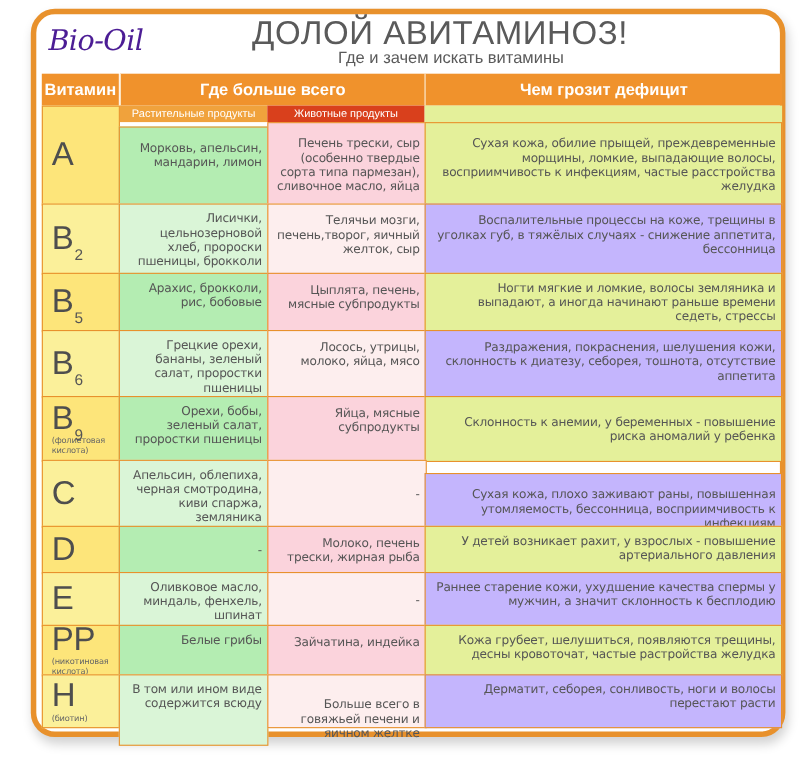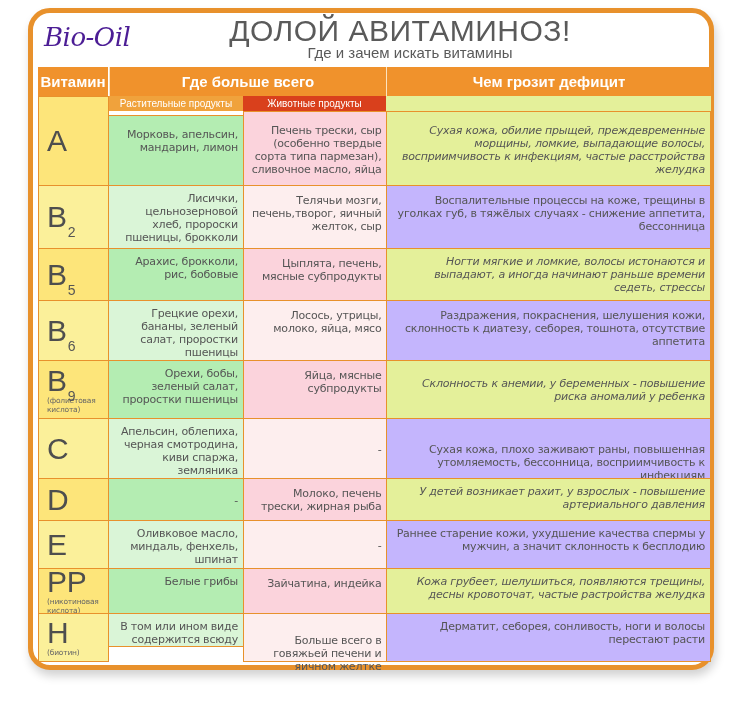--- a/index.html
+++ b/index.html
@@ -26,21 +26,21 @@
   .vit { background: #fbf09a; text-align: left; padding: 0 0 0 8px; }
   .vit.alt { background: #fde57a; }
   .vit .letter { font-family: "Liberation Sans", sans-serif; font-size: 30px; line-height: 30px; color: #4e4e4e; }
   .vit .idx { font-family: "Liberation Sans", sans-serif; font-size: 14px; color: #555; position: relative; top: 10px; margin-left: 1px; }
   .vit .note { font-size: 7.5px; line-height: 9px; color: #666; display: block; margin-top: 0; }
   .plant { background: #daf5d7; }
   .plant.alt { background: #b4edb2; }
   .animal { background: #fdeeee; }
   .animal.alt { background: #fbd3dc; }
   .def { background: #c4b5fd; }
-  .def.alt { background: #e4f09a; font-style: italic; }
+  .def.alt { background: #e4f09a; }
   .vwrap { display: flex; flex-direction: column; justify-content: center; height: 100%; }
 </style>
 </head>
 <body>
 
 <div class="card"></div>
 
 <div class="logo">Bio-Oil</div>
 <div class="title">ДОЛОЙ АВИТАМИНОЗ!</div>
 <div class="subtitle">Где и зачем искать витамины</div>
@@ -74,21 +74,21 @@
       <div class="cell animal" style="left: 204.5px; width: 145px; top: 118px; height: 64.5px; padding-top: 8px;">Телячьи мозги, печень,творог, яичный желток, сыр</div>
       <div class="cell def" style="left: 348px; width: 325px; top: 118px; height: 64.5px; padding-top: 8px;">Воспалительные процессы на коже, трещины в уголках губ, в тяжёлых случаях - снижение аппетита, бессонница</div>
       <div class="cell vit alt" style="left: 0px; width: 71px; top: 181px; height: 53.5px;">
         <div class="vwrap">
           <div><span class="letter">B</span><span class="idx">5</span></div>
           <span class="note"></span>
         </div>
       </div>
       <div class="cell plant alt" style="left: 70px; width: 136px; top: 181px; height: 53.5px; padding-top: 6px;">Арахис, брокколи, рис, бобовые</div>
       <div class="cell animal alt" style="left: 204.5px; width: 145px; top: 181px; height: 53.5px; padding-top: 8px;">Цыплята, печень, мясные субпродукты</div>
-      <div class="cell def alt" style="left: 348px; width: 325px; top: 181px; height: 53.5px; padding-top: 6px;">Ногти мягкие и ломкие, волосы истонаются и выпадают, а иногда начинают раньше времени седеть, стрессы</div>
+      <div class="cell def alt" style="left: 348px; width: 325px; top: 181px; height: 53.5px; padding-top: 6px;">Ногти мягкие и ломкие, волосы земляника и выпадают, а иногда начинают раньше времени седеть, стрессы</div>
       <div class="cell vit" style="left: 0px; width: 71px; top: 233px; height: 61.5px;">
         <div class="vwrap">
           <div><span class="letter">B</span><span class="idx">6</span></div>
           <span class="note"></span>
         </div>
       </div>
       <div class="cell plant" style="left: 70px; width: 136px; top: 233px; height: 61.5px; padding-top: 6px;">Грецкие орехи, бананы, зеленый салат, проростки пшеницы</div>
       <div class="cell animal" style="left: 204.5px; width: 145px; top: 233px; height: 61.5px; padding-top: 8px;">Лосось, утрицы, молоко, яйца, мясо</div>
       <div class="cell def" style="left: 348px; width: 325px; top: 233px; height: 61.5px; padding-top: 8px;">Раздражения, покраснения, шелушения кожи, склонность к диатезу, себорея, тошнота, отсутствие аппетита</div>
       <div class="cell vit alt" style="left: 0px; width: 71px; top: 293px; height: 59.5px;">
@@ -101,21 +101,21 @@
       <div class="cell animal alt" style="left: 204.5px; width: 145px; top: 293px; height: 59.5px; padding-top: 8px;">Яйца, мясные субпродукты</div>
       <div class="cell def alt" style="left: 348px; width: 325px; top: 293px; height: 59.5px; padding-top: 16px;">Склонность к анемии,  у беременных - повышение риска аномалий у ребенка</div>
       <div class="cell vit" style="left: 0px; width: 71px; top: 351px; height: 61.5px;">
         <div class="vwrap">
           <div><span class="letter">C</span><span class="idx"></span></div>
           <span class="note"></span>
         </div>
       </div>
       <div class="cell plant" style="left: 70px; width: 136px; top: 351px; height: 61.5px; padding-top: 6px;">Апельсин, облепиха, черная смотродина, киви спаржа, земляника</div>
       <div class="cell animal" style="left: 204.5px; width: 145px; top: 351px; height: 61.5px; padding-top: 24px;">-</div>
-      <div class="cell def" style="left: 348px; width: 325px; top: 351px; height: 61.5px; padding-top: 24px;">Сухая кожа, плохо заживают раны,  повышенная утомляемость, бессонница, восприимчивость к инфекциям</div>
+      <div class="cell def" style="left: 348px; width: 325px; top: 363px; height: 61.5px; padding-top: 12px;">Сухая кожа, плохо заживают раны,  повышенная утомляемость, бессонница, восприимчивость к инфекциям</div>
       <div class="cell vit alt" style="left: 0px; width: 71px; top: 411px; height: 43.5px;">
         <div class="vwrap">
           <div><span class="letter">D</span><span class="idx"></span></div>
           <span class="note"></span>
         </div>
       </div>
       <div class="cell plant alt" style="left: 70px; width: 136px; top: 411px; height: 43.5px; padding-top: 15px;">-</div>
       <div class="cell animal alt" style="left: 204.5px; width: 145px; top: 411px; height: 43.5px; padding-top: 8px;">Молоко, печень трески, жирная рыба</div>
       <div class="cell def alt" style="left: 348px; width: 325px; top: 411px; height: 43.5px; padding-top: 6px;">У детей возникает рахит, у взрослых - повышение артериального давления</div>
       <div class="cell vit" style="left: 0px; width: 71px; top: 453px; height: 49.5px;">
@@ -135,17 +135,17 @@
       </div>
       <div class="cell plant alt" style="left: 70px; width: 136px; top: 501px; height: 46.5px; padding-top: 6px;">Белые грибы</div>
       <div class="cell animal alt" style="left: 204.5px; width: 145px; top: 501px; height: 46.5px; padding-top: 8px;">Зайчатина, индейка</div>
       <div class="cell def alt" style="left: 348px; width: 325px; top: 501px; height: 46.5px; padding-top: 6px;">Кожа грубеет, шелушиться, появляются трещины, десны кровоточат, частые растройства желудка</div>
       <div class="cell vit" style="left: 0px; width: 71px; top: 546px; height: 48.5px;">
         <div class="vwrap">
           <div><span class="letter">H</span><span class="idx"></span></div>
           <span class="note">(биотин)</span>
         </div>
       </div>
-      <div class="cell plant" style="left: 70px; width: 136px; top: 546px; height: 34px; padding-top: 6px;">В том или ином виде содержится всюду</div>
+      <div class="cell plant" style="left: 70px; width: 136px; top: 546px; height: 65px; padding-top: 6px;">В том или ином виде содержится всюду</div>
       <div class="cell animal" style="left: 204.5px; width: 145px; top: 546px; height: 48.5px; padding-top: 20px;">Больше всего в говяжьей печени и яичном желтке</div>
       <div class="cell def" style="left: 348px; width: 325px; top: 546px; height: 48.5px; padding-top: 6px;">Дерматит, себорея, сонливость, ноги и волосы перестают расти</div>
     </div>
 </div>
 
 </body></html>

